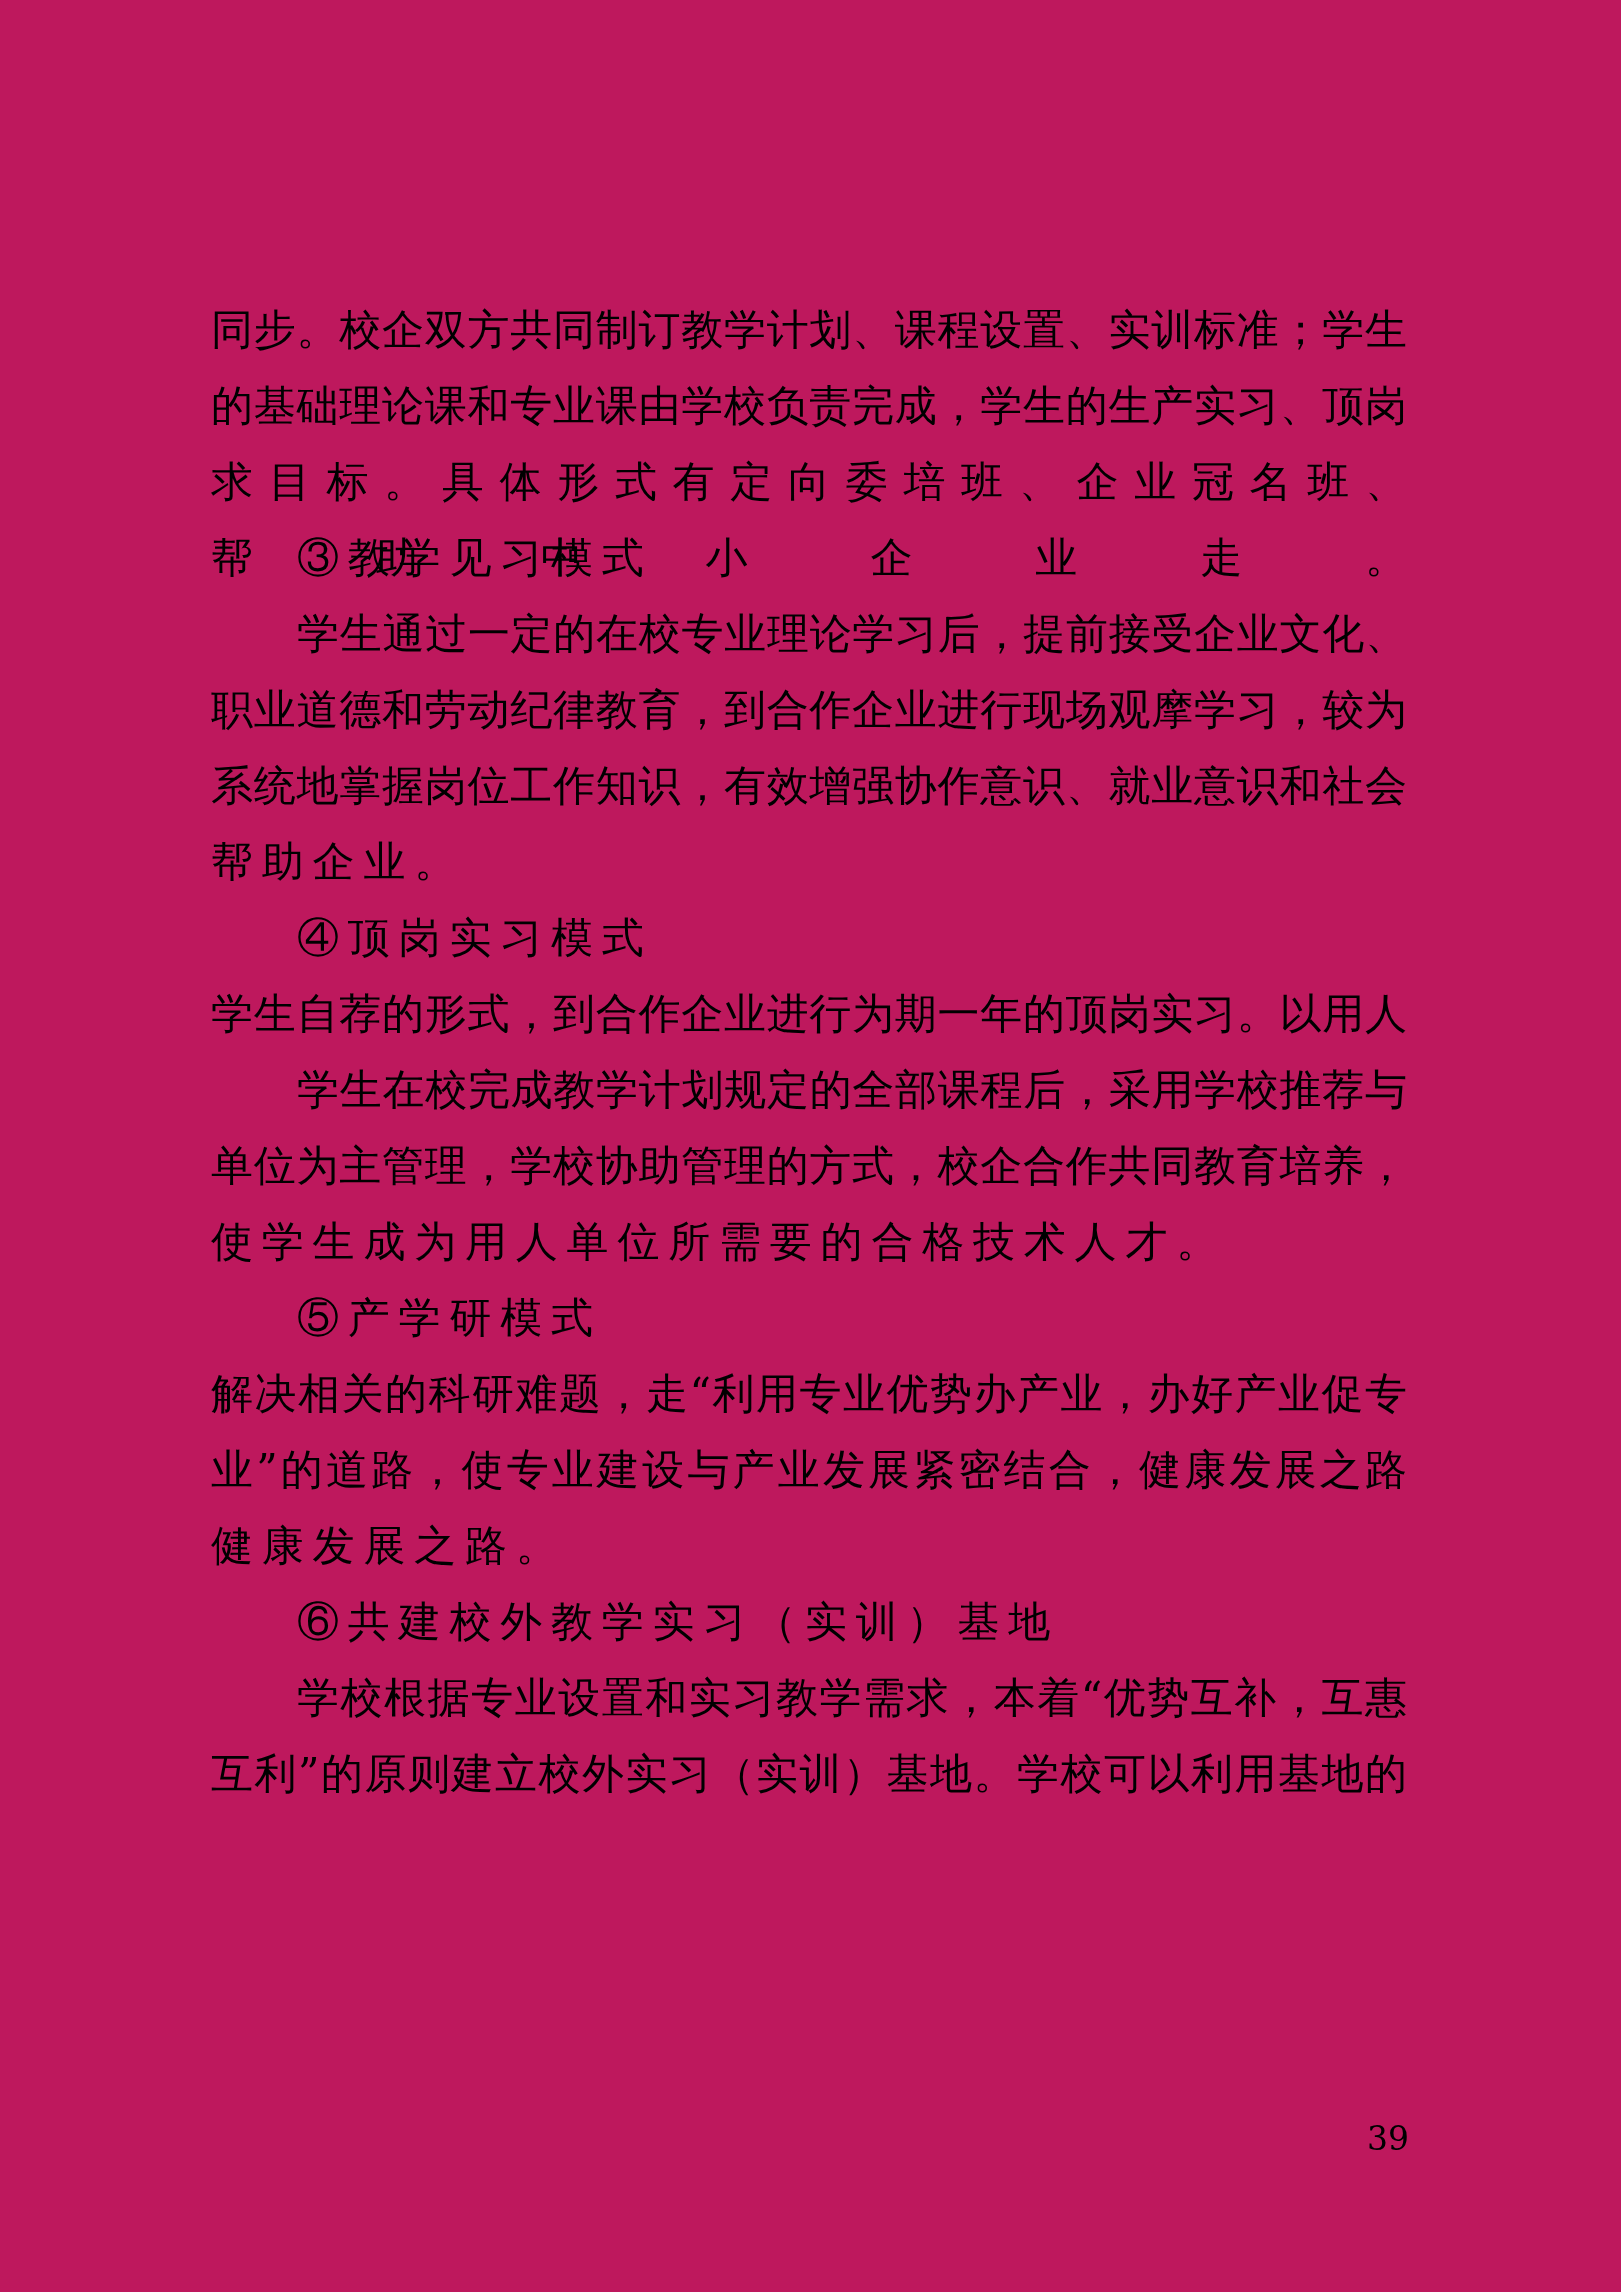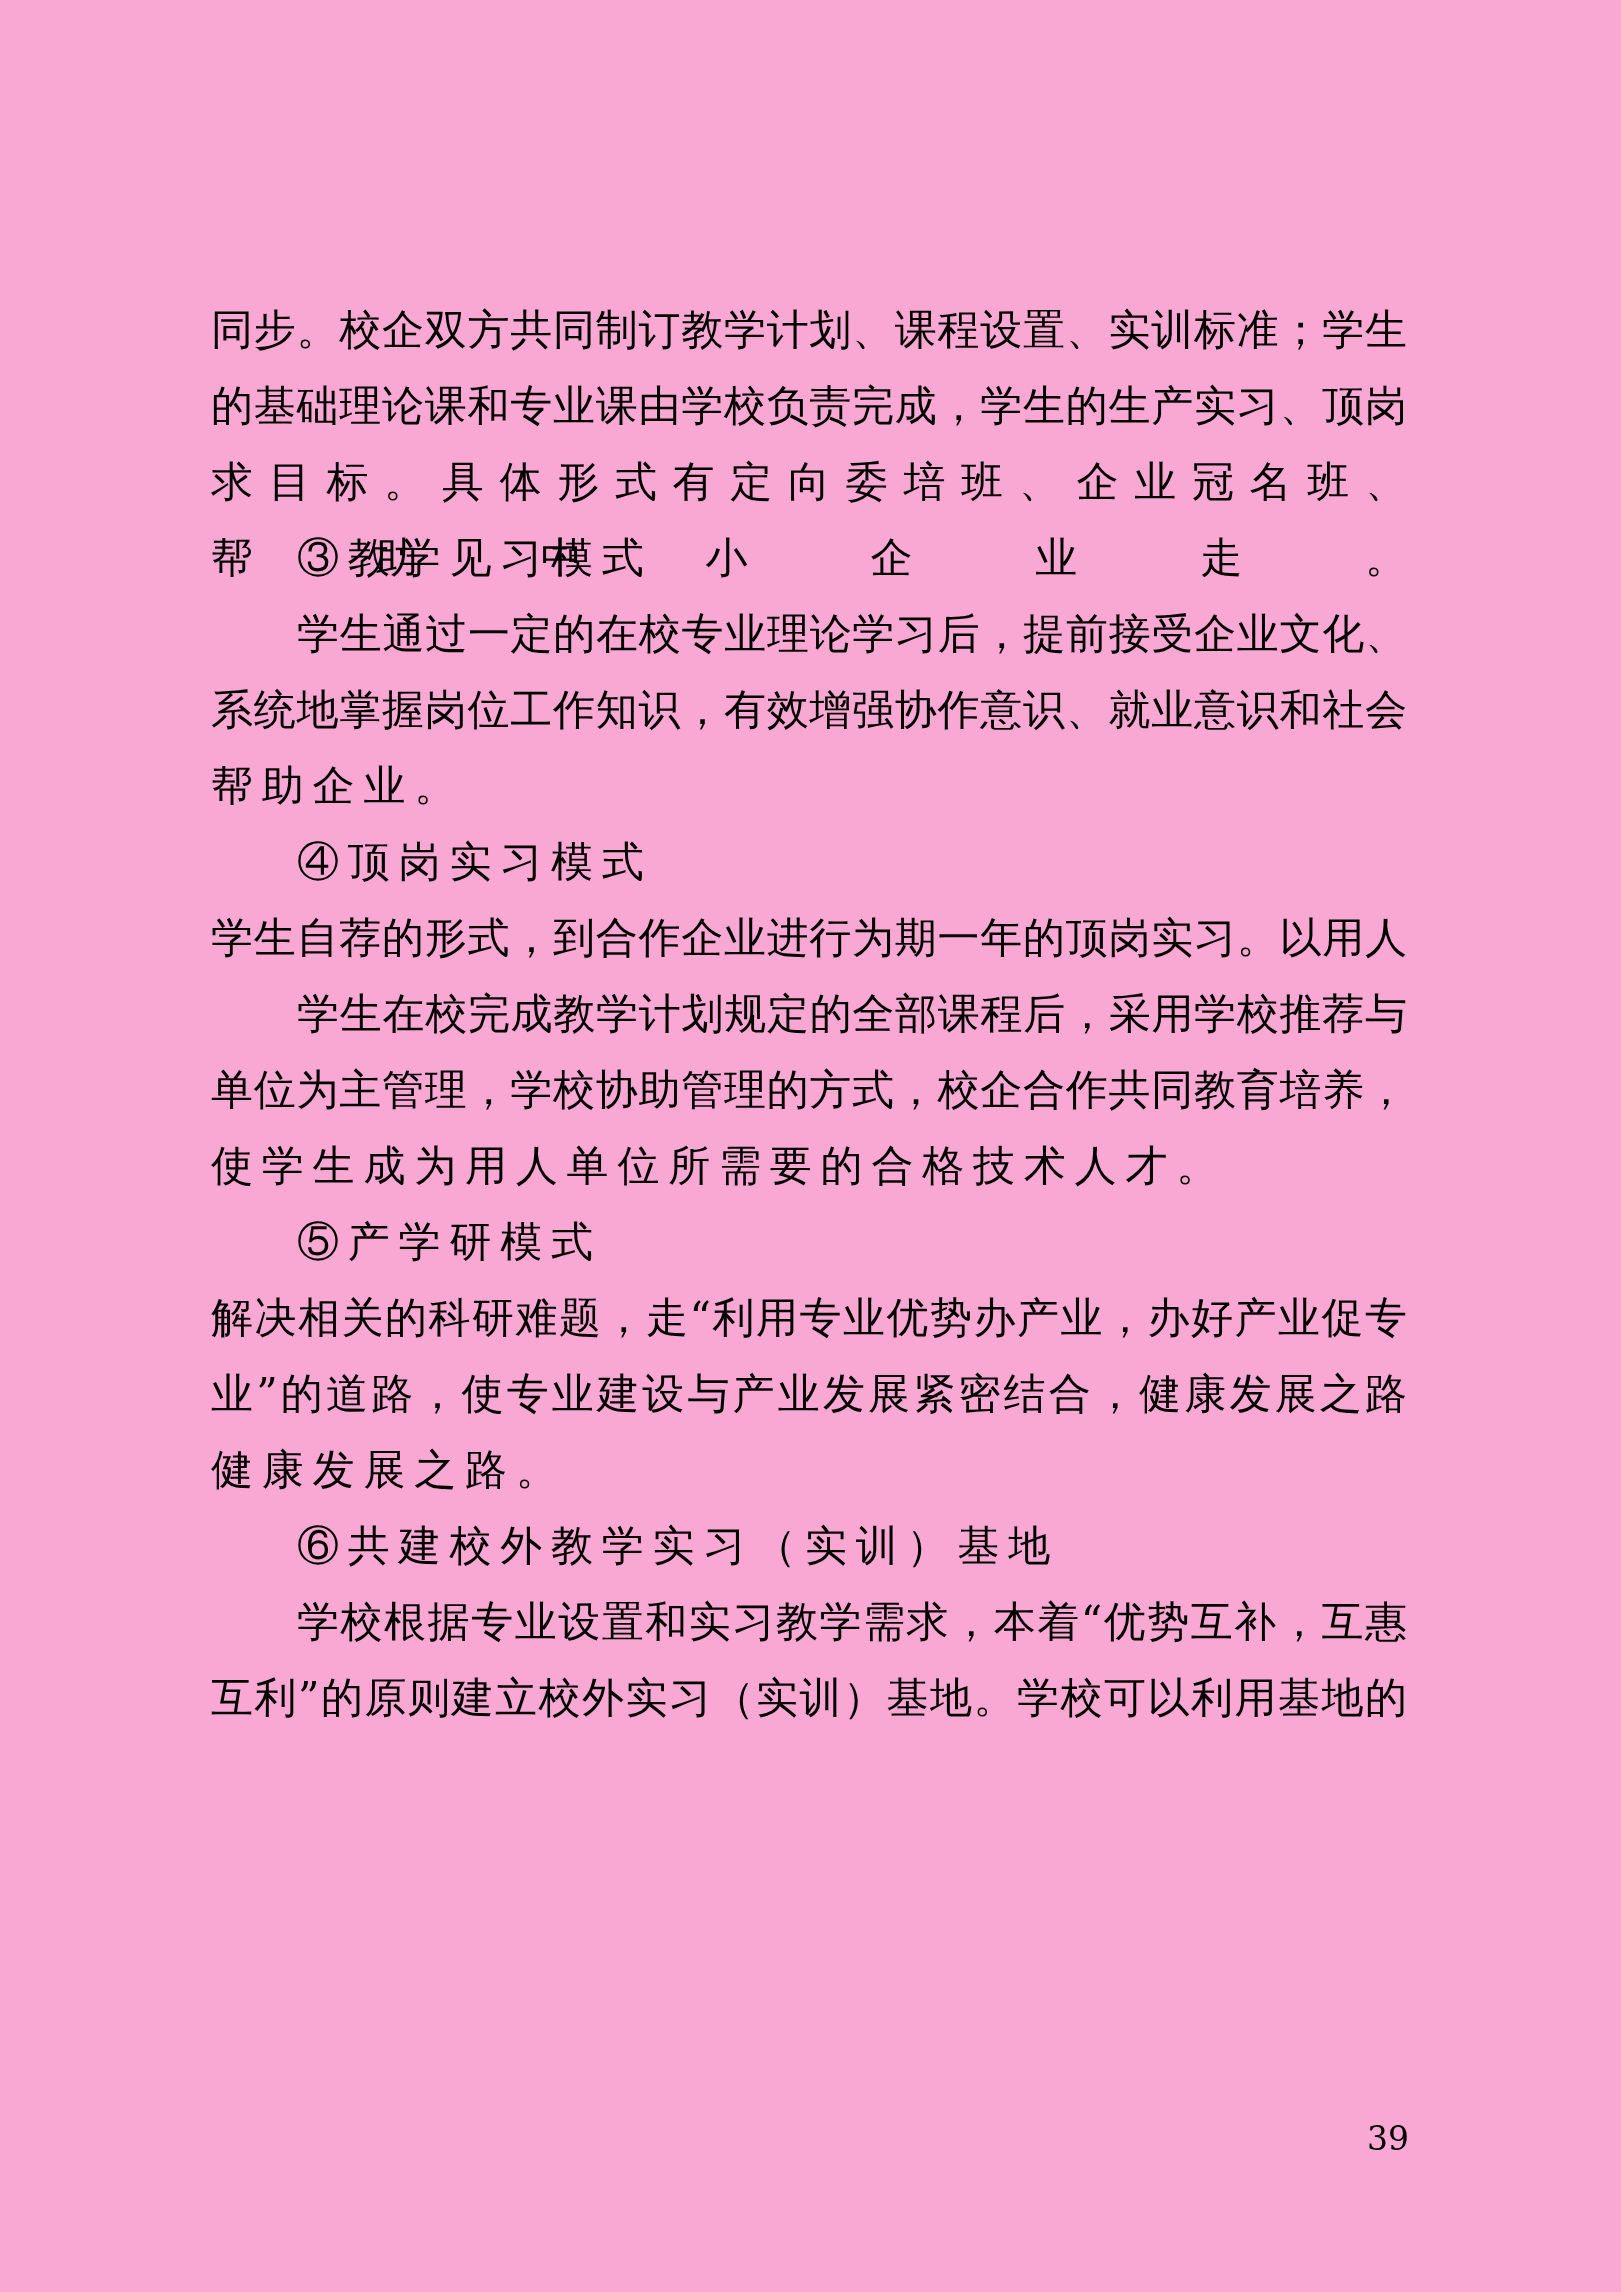--- a/index.html
+++ b/index.html
@@ -10,21 +10,21 @@
   body {
     width: 1621px;
     height: 2293px;
     font-family: "DejaVu Serif", "Liberation Serif", serif;
     color: #000000;
   }
   .page {
     position: relative;
     width: 1621px;
     height: 2293px;
-    background: #f9a8d4;
+    background: #be185d;
     overflow: hidden;
   }
   .text-block {
     position: absolute;
     left: 211px;
     top: 292px;
     width: 1196px;
   }
   .line {
     font-size: 42px;
@@ -59,20 +59,21 @@
 </head>
 <body>
 
 <div class="page">
   <div class="text-block">
       <div class="line fill">同步。校企双方共同制订教学计划、课程设置、实训标准；学生</div>
       <div class="line fill">的基础理论课和专业课由学校负责完成，学生的生产实习、顶岗</div>
       <div class="line fill">求目标。具体形式有定向委培班、企业冠名班、帮助中小企业走。</div>
       <div class="line indent">③教学见习模式</div>
       <div class="line indent fill">学生通过一定的在校专业理论学习后，提前接受企业文化、</div>
+      <div class="line fill">职业道德和劳动纪律教育，到合作企业进行现场观摩学习，较为</div>
       <div class="line fill">系统地掌握岗位工作知识，有效增强协作意识、就业意识和社会</div>
       <div class="line">帮助企业。</div>
       <div class="line indent">④顶岗实习模式</div>
       <div class="line fill">学生自荐的形式，到合作企业进行为期一年的顶岗实习。以用人</div>
       <div class="line indent fill">学生在校完成教学计划规定的全部课程后，采用学校推荐与</div>
       <div class="line fill">单位为主管理，学校协助管理的方式，校企合作共同教育培养，</div>
       <div class="line">使学生成为用人单位所需要的合格技术人才。</div>
       <div class="line indent">⑤产学研模式</div>
       <div class="line fill">解决相关的科研难题，走“利用专业优势办产业，办好产业促专</div>
       <div class="line fill">业”的道路，使专业建设与产业发展紧密结合，健康发展之路</div>

